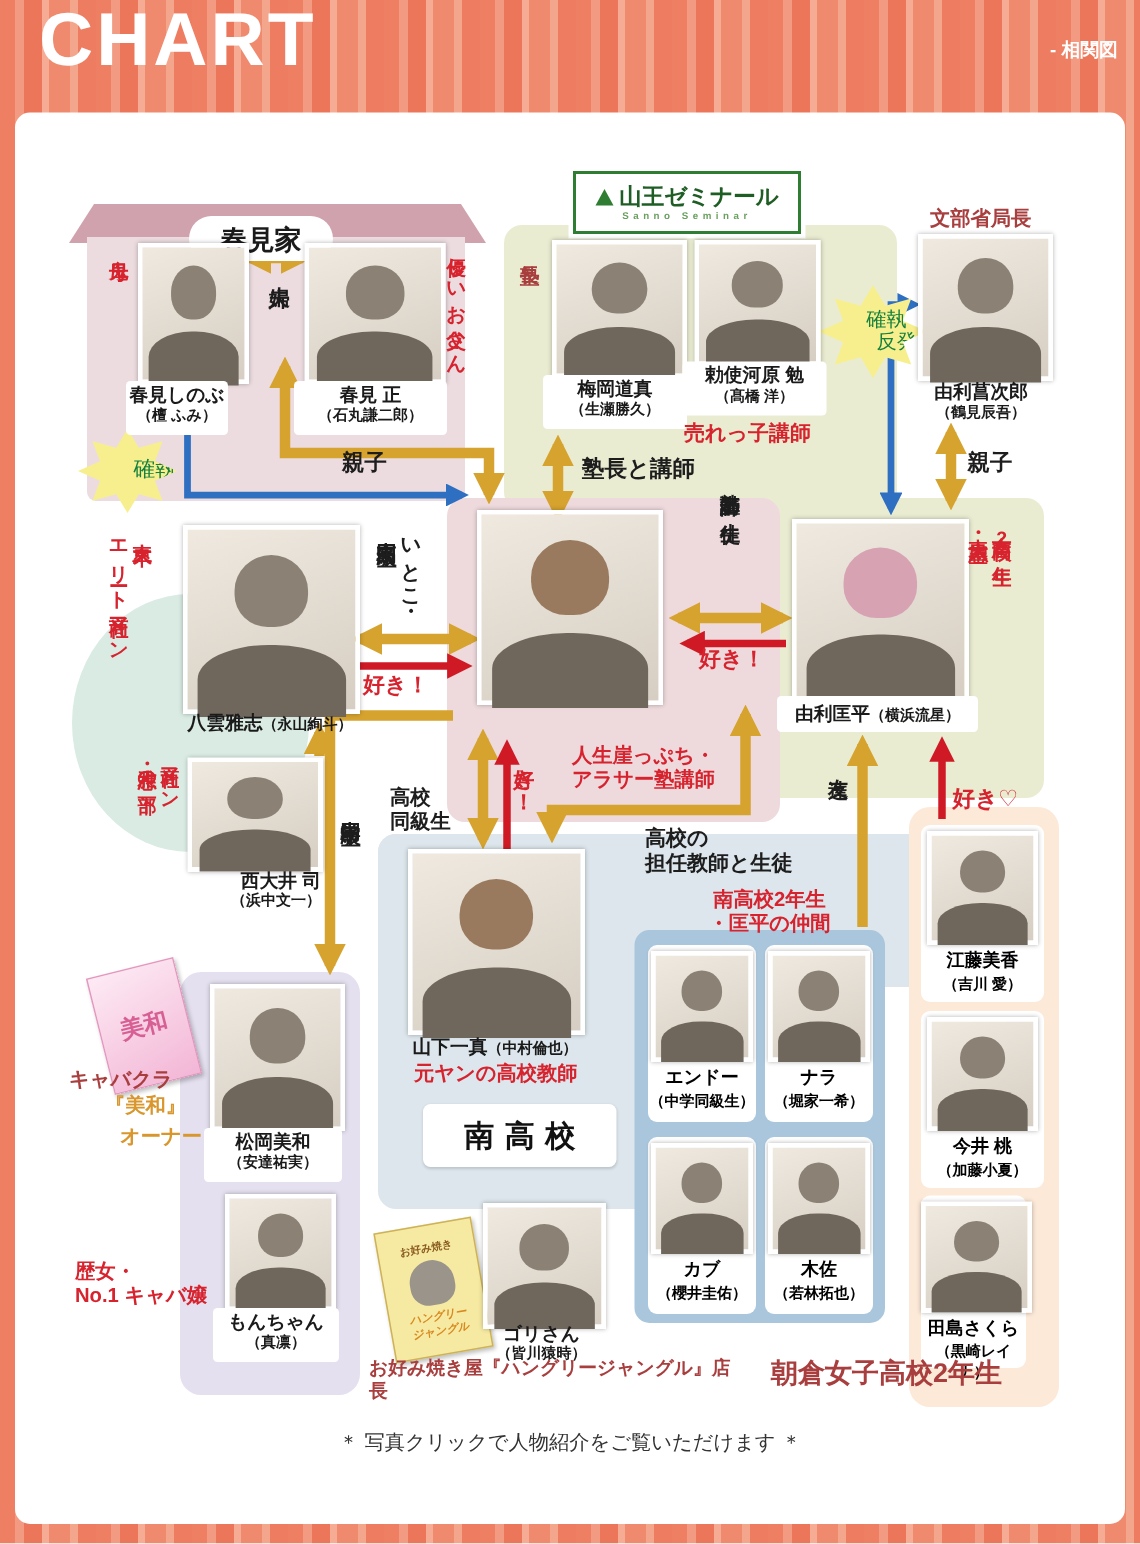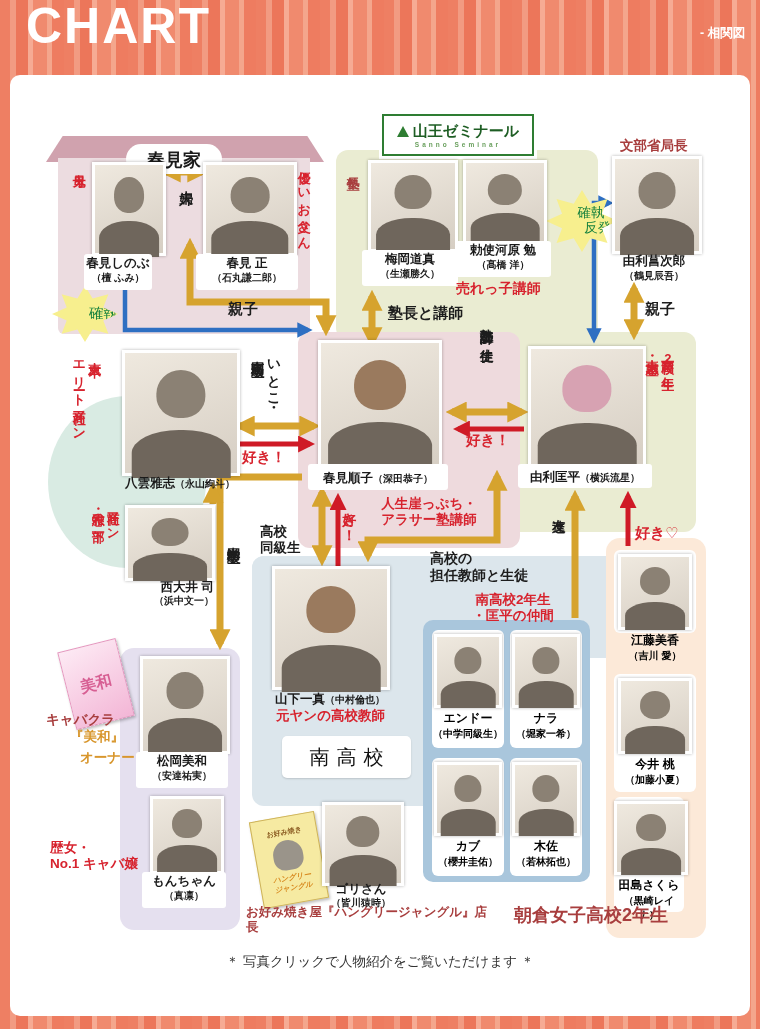--- a/index.html
+++ b/index.html
@@ -21,21 +21,21 @@
   .vcols{position:absolute;z-index:4;display:flex;flex-direction:row-reverse;gap:2px}
   .red{color:#d7232e}.dred{color:#a83e3e}.gold-t{color:#d8962c}.blk{color:#1d1d1d}
   .burst{position:absolute;z-index:3;display:flex;align-items:center;justify-content:flex-end;text-align:center;background:#f7ef8e;color:#15803d;font-weight:400;line-height:1.1;
     clip-path:polygon(100% 50%,77.7% 61.5%,85.4% 85.4%,61.5% 77.7%,50% 100%,38.5% 77.7%,14.6% 85.4%,22.3% 61.5%,0% 50%,22.3% 38.5%,14.6% 14.6%,38.5% 22.3%,50% 0%,61.5% 22.3%,85.4% 14.6%,77.7% 38.5%)}
   .sign{position:absolute;z-index:4;background:#fff;border:2px solid #2e7d32;box-shadow:0 0 0 3px #fff,0 1px 3px rgba(0,0,0,.25);display:flex;flex-direction:column;align-items:center;justify-content:center}
   .tri{width:0;height:0;border-left:6px solid transparent;border-right:6px solid transparent;border-bottom:11px solid #2e7d32;display:inline-block;margin-right:4px}
   .flyer{position:absolute;z-index:3;box-shadow:1px 2px 3px rgba(0,0,0,.25);display:flex;flex-direction:column;align-items:center;justify-content:center;text-align:center}
   svg.arrows{position:absolute;left:0;top:0;z-index:3;pointer-events:none}
   .wcard{position:absolute;z-index:4;background:#fff;border-radius:6px;text-align:center}
   .wcard .photo{position:relative;display:block;margin:4px auto 2px auto}
-  .schoolbox{position:absolute;z-index:4;background:#fff;border-radius:5px;display:flex;align-items:center;justify-content:center;font-weight:400;color:#111;box-shadow:0 1px 2px rgba(0,0,0,.15)}
+  .schoolbox{position:absolute;z-index:4;background:#fff;border-radius:5px;display:flex;align-items:center;justify-content:center;font-weight:700;color:#111;box-shadow:0 1px 2px rgba(0,0,0,.15)}
 </style>
 </head>
 <body>
 
 <div class="stage">
 
   <div class="txt" style="left:26px;top:-4px;font-size:50px;font-weight:900;color:#fff;letter-spacing:2px;z-index:2">CHART</div>
   <div class="txt" style="left:700px;top:26px;font-size:12.5px;color:#fff;z-index:2">- 相関図</div>
 
   <div class="card"></div>
@@ -153,22 +153,20 @@
     <span class="vlab red" style="font-size:13px">東大卒</span>
     <span class="vlab red" style="font-size:13px">エリート商社マン</span>
     </div>
   <div class="vcols" style="left:250px;top:350px">
     <span class="vlab blk" style="font-size:13.5px">いとこ・</span>
     <span class="vlab blk" style="font-size:13.5px">中高同級生</span>
     </div>
   <div class="txt red" style="left:242px;top:449px;font-size:14.5px">好き！</div>
 
   <div class="photo ph-brown" style="left:318px;top:340px;width:118px;height:124px"></div>
-  <div class="namebox" style="left:308px;top:464px;width:140px;height:24px;line-height:22px">
-    <span class="nm">春見順子</span><span class="ac">（深田恭子）</span></div>
   <div class="txt red" style="left:362px;top:496px;width:134px;text-align:center;font-size:13.5px">
     <div>人生崖っぷち・</div>
       <div>アラサー塾講師</div>
     </div>
   <div class="vcols" style="left:479px;top:318px">
       <span class="vlab blk" style="font-size:13.5px">塾講師と生徒</span>
     </div>
   <div class="txt red" style="left:466px;top:432px;font-size:14.5px">好き！</div>
 
   <div class="photo ph-pink" style="left:528px;top:346px;width:112px;height:116px"></div>
@@ -233,21 +231,21 @@
     <div class="photo" style="width:62px;height:68px"></div>
     <div class="nm" style="font-size:12px">カブ</div>
       <div class="ac">（櫻井圭佑）</div>
     </div>
   <div class="wcard" style="left:510px;top:758px;width:72px;height:118px">
     <div class="photo" style="width:62px;height:68px"></div>
     <div class="nm" style="font-size:12px">木佐</div>
       <div class="ac">（若林拓也）</div>
     </div>
 
-  <div class="wcard" style="left:614px;top:550px;width:82px;height:83px">
+  <div class="wcard" style="left:614px;top:550px;width:82px;height:118px">
     <div class="photo" style="width:68px;height:70px"></div>
     <div class="nm" style="font-size:12px">江藤美香</div>
       <div class="ac">（吉川 愛）</div>
     </div>
   <div class="wcard" style="left:614px;top:674px;width:82px;height:118px">
     <div class="photo" style="width:68px;height:70px"></div>
     <div class="nm" style="font-size:12px">今井 桃</div>
       <div class="ac">（加藤小夏）</div>
     </div>
   <div class="wcard" style="left:614px;top:797px;width:70px;height:115px">

